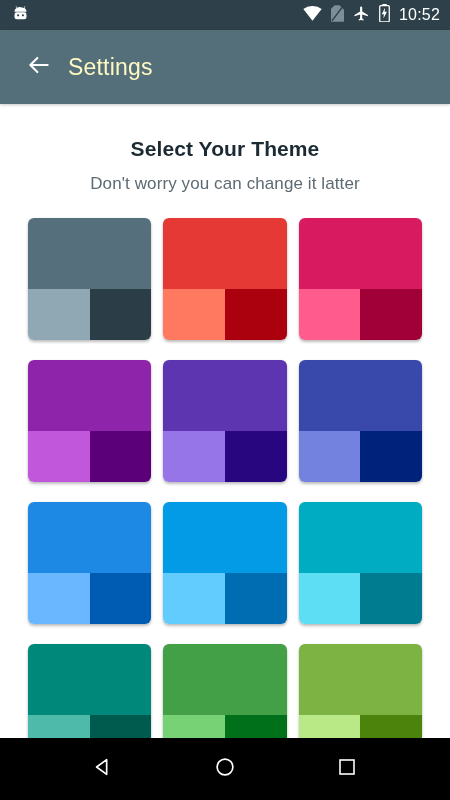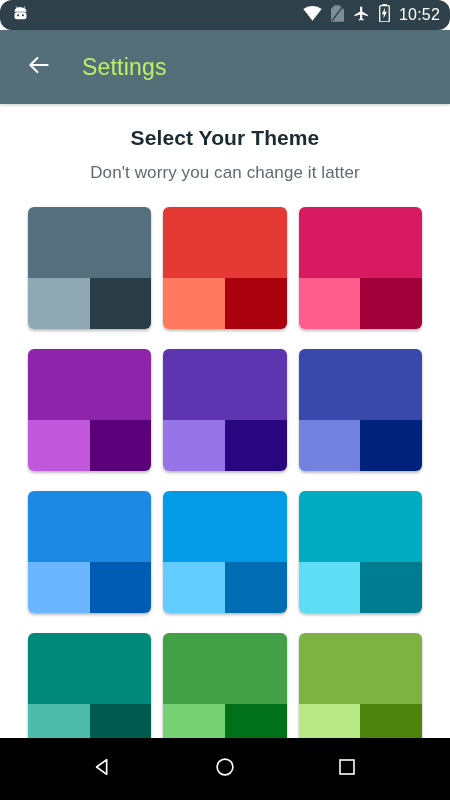--- a/index.html
+++ b/index.html
@@ -11,45 +11,44 @@
   }
   .phone { position:relative; width:450px; height:800px; background:#ffffff; display:flex; flex-direction:column; }
 
   
   .statusbar {
     height:30px; flex:0 0 30px;
     background:#2e4049;
     display:flex; 
     padding:0 10px 0 12px;
     color:#ffffff;
-    border-radius:12px;
   }
   .statusbar .left { display:flex; align-items:center; gap:6px; }
   .statusbar .right { margin-left:auto; display:flex; align-items:center; gap:9px; }
   .sb-clock { font-size:16px; font-weight:400; letter-spacing:.2px; color:#ffffff; line-height:1; }
   .sb-icon { display:block; }
 
   
   .toolbar {
     height:74px; flex:0 0 74px;
     background:#546e7a;
     display:flex; align-items:center;
     padding:0 18px;
     box-shadow:0 1px 3px rgba(0,0,0,.22);
     position:relative; z-index:5;
   }
   .back-btn { width:42px; height:42px; display:flex; align-items:center; justify-content:center; cursor:pointer; }
   .toolbar-title {
-    color:#bef264; font-size:23px; font-weight:400;
-    margin-left:22px; letter-spacing:.2px;
+    color:#fef9c3; font-size:23px; font-weight:400;
+    margin-left:8px; letter-spacing:.2px;
   }
 
   
   .content { flex:1 1 auto; background:#ffffff; overflow:hidden; position:relative; }
-  .headings { text-align:center; padding-top:22px; }
+  .headings { text-align:center; padding-top:33px; }
   .title { font-size:21px; font-weight:700; color:#1b2a33; letter-spacing:.1px; }
   .subtitle { font-size:17px; font-weight:400; color:#5e6a72; margin-top:13px; letter-spacing:.1px; }
 
   .grid {
     margin-top:24px;
     padding:0 28px;
     display:grid;
     grid-template-columns:repeat(3, 1fr);
     gap:20px 12px;
   }

